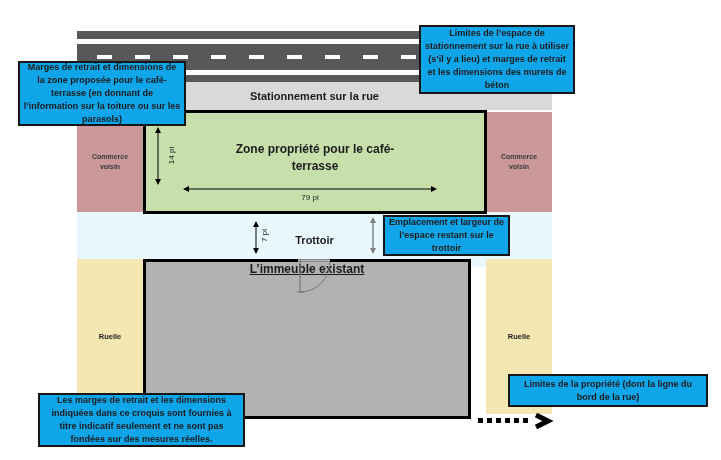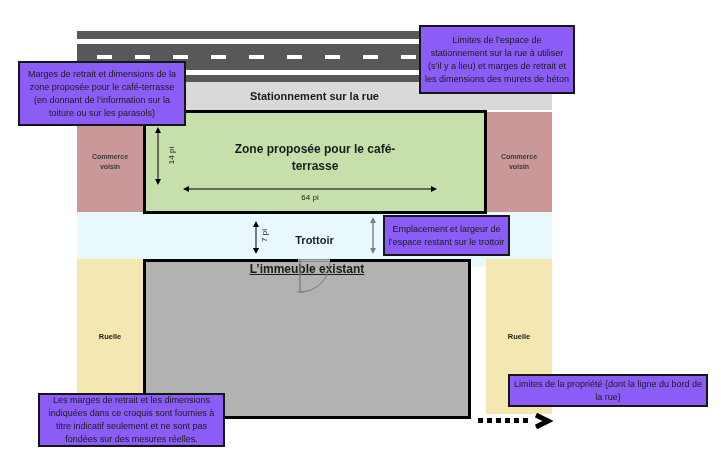--- a/index.html
+++ b/index.html
@@ -41,27 +41,27 @@
   .building { position:absolute; left:143px; top:259px; width:328px; height:160px; background:#b2b2b2;
               border:3px solid #000; display:flex; justify-content:center;text-decoration:underline; }
   .building .txt { font-size:12px; font-weight:bold; text-align:center; }
 
   
   .dim { position:absolute; }
   .dimlabel { position:absolute; font-size:8px; color:#202020; text-align:center; width:36px; }
   .rot { transform:rotate(-90deg); }
 
   
-  .callout { position:absolute; background:#8b5cf6; border:2px solid #161616; z-index:6;
+  .callout { position:absolute; background:#0ea5e9; border:2px solid #161616; z-index:6;
              display:flex; align-items:center; justify-content:center; text-align:center;
-             font-size:9px; font-weight:normal; line-height:13px; padding:2px 3px; }
+             font-size:9px; font-weight:bold; line-height:13px; padding:2px 3px; }
   .co-1 { left:18px;  top:61px;  width:168px; height:65px; }
   .co-2 { left:419px; top:25px;  width:156px; height:69px; }
   .co-3 { left:383px; top:215px; width:127px; height:41px; }
-  .co-4 { left:38px;  top:393px; width:187px; height:54px; }
+  .co-4 { left:38px;  top:393px; width:207px; height:54px; }
   .co-5 { left:497px; top:374px; width:200px; height:33px;margin-left:11px; }
 
   .abs { position:absolute; }
 </style>
 </head>
 <body>
 
 <div id="stage">
 
   <div class="road">
@@ -90,21 +90,21 @@
   </div>
 
   <div class="alley left">
     <span class="txt">Ruelle</span>
   </div>
   <div class="alley right">
     <span class="txt">Ruelle</span>
   </div>
 
   <div class="zone">
-    <div class="txt">Zone proposée pour le café-terrasse</div>
+    <div class="txt">Zone propriété pour le café-terrasse</div>
   </div>
 
   <div class="building">
     <div class="txt">L’immeuble existant</div>
   </div>
 
   <svg class="abs" style="left:296px; top:259px;" width="38" height="38">
     <rect x="2" y="0" width="32" height="3" fill="#b2b2b2"></rect>
     <line x1="2" y1="0.5" x2="34" y2="0.5" stroke="#8a8a8a" stroke-width="1"></line>
     <line x1="2" y1="2.5" x2="34" y2="2.5" stroke="#8a8a8a" stroke-width="1"></line>
@@ -118,21 +118,21 @@
     <polygon points="5,0 2,6 8,6" fill="#000"></polygon>
     <polygon points="5,58 2,52 8,52" fill="#000"></polygon>
   </svg>
   <span class="dimlabel rot" style="left:153px; top:151px;">14 pi</span>
 
   <svg class="dim" style="left:183px; top:184px;" width="254" height="10">
     <line x1="4" y1="5" x2="250" y2="5" stroke="#000" stroke-width="1"></line>
     <polygon points="0,5 6,2 6,8" fill="#000"></polygon>
     <polygon points="254,5 248,2 248,8" fill="#000"></polygon>
   </svg>
-  <span class="dimlabel" style="left:292px; top:193px;">64 pi</span>
+  <span class="dimlabel" style="left:292px; top:193px;">79 pi</span>
 
   <svg class="dim" style="left:251px; top:221px;" width="10" height="33">
     <line x1="5" y1="4" x2="5" y2="29" stroke="#000" stroke-width="1"></line>
     <polygon points="5,0 2,6 8,6" fill="#000"></polygon>
     <polygon points="5,33 2,27 8,27" fill="#000"></polygon>
   </svg>
   <span class="dimlabel rot" style="left:246px; top:231px;">7 pi</span>
 
   <svg class="dim" style="left:368px; top:217px;" width="10" height="37">
     <line x1="5" y1="4" x2="5" y2="33" stroke="#7f7f7f" stroke-width="1.4"></line>

